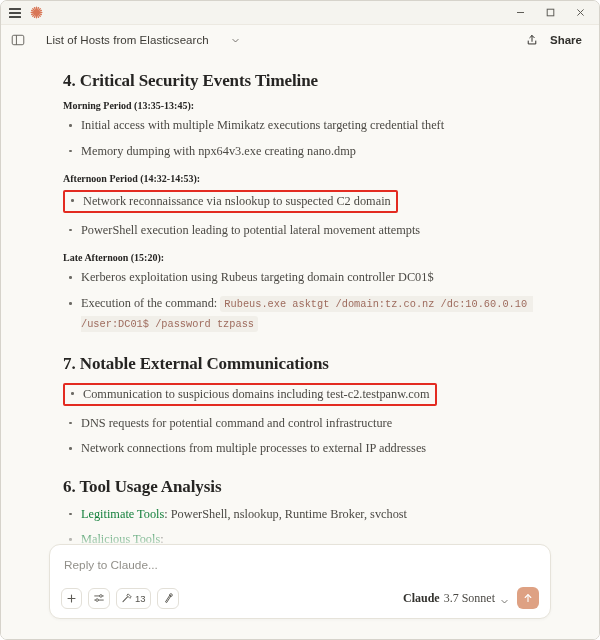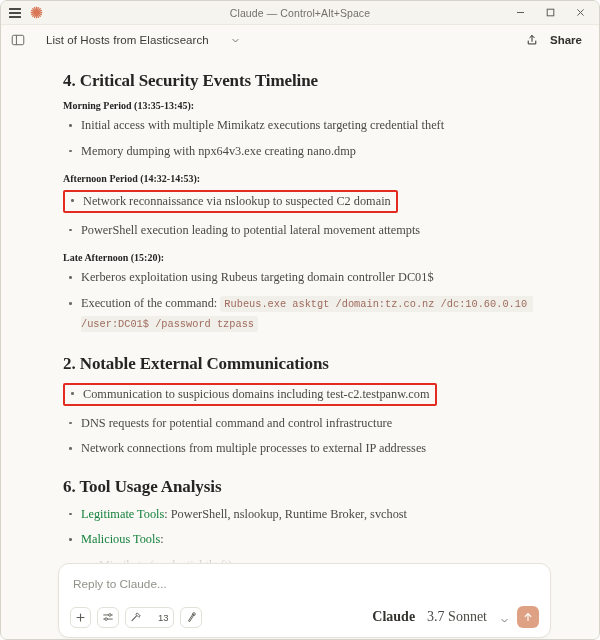--- a/index.html
+++ b/index.html
@@ -194,22 +194,22 @@
     color: #9e6b5d;
     padding: 2px 4px;
     border-radius: 3px;
     white-space: pre-wrap;
     line-height: 1.9;
   }
 
   
   .composer-wrap {
     position: absolute;
-    left: 9px; right: 0; bottom: 0;
-    padding: 0 48px 1px 48px;
+    left: 0; right: 0; bottom: 0;
+    padding: 0 48px 20px 48px;
     background: linear-gradient(to bottom, rgba(250,249,245,0) 0%, #faf9f5 22%);
     padding-top: 18px;
   }
   .composer {
     background: #ffffff;
     border: 1px solid #e6e3da;
     border-radius: 11px;
     padding: 11px 11px 9px 11px;
     box-shadow: 0 1px 3px rgba(0,0,0,0.035);
   }
@@ -227,37 +227,37 @@
   }
   .cbtns { display: flex; align-items: center; gap: 6px; }
   .cbtn {
     height: 21px;
     min-width: 21px;
     border: 1px solid #e3e0d8;
     border-radius: 6px;
     display: flex;
     align-items: center;
     justify-content: center;
-    gap: 16px;
+    gap: 2px;
     padding: 0 4px;
     color: #5d5b55;
     background: #fff;
   }
   .cbtn svg { display: block; }
   .cbtn span {
     font-size: 9.5px;
     color: #55534d;
     font-family: "Liberation Sans", sans-serif;
   }
   .cright { margin-left: auto; display: flex; align-items: center; gap: 8px; }
   .model-sel {
     font-family: "Liberation Serif", "DejaVu Serif", serif;
-    font-size: 14px;
+    font-size: 12px;
     color: #4b4944;
-    display: flex; align-items: flex-end; gap: 12px;
+    display: flex; align-items: flex-end; gap: 4px;
   }
   .model-sel b { font-weight: bold; color: #33322e; }
   .send-btn {
     width: 22px; height: 22px;
     background: #dea183;
     border-radius: 6px;
     display: flex; align-items: center; justify-content: center;
     color: #ffffff;
   }
   .send-btn svg { display: block; }
@@ -281,21 +281,20 @@
           <rect x="10.8" y="1" width="2.4" height="22" rx="1.2" transform="rotate(90 12 12)"></rect>
           <rect x="10.8" y="1" width="2.4" height="22" rx="1.2" transform="rotate(135 12 12)"></rect>
           <rect x="10.8" y="1" width="2.4" height="22" rx="1.2" transform="rotate(22.5 12 12)"></rect>
           <rect x="10.8" y="1" width="2.4" height="22" rx="1.2" transform="rotate(67.5 12 12)"></rect>
           <rect x="10.8" y="1" width="2.4" height="22" rx="1.2" transform="rotate(112.5 12 12)"></rect>
           <rect x="10.8" y="1" width="2.4" height="22" rx="1.2" transform="rotate(157.5 12 12)"></rect>
         </g>
       </svg>
     </div>
 
-    <div class="tb-title">Claude — Control+Alt+Space</div>
 
     <div class="tb-right">
       <div class="winbtn">
         <svg width="11" height="11" viewBox="0 0 11 11">
             <line x1="2" y1="5.5" x2="9" y2="5.5" stroke="currentColor" stroke-width="1"></line>
           </svg>
       </div>
       <div class="winbtn">
         <svg width="11" height="11" viewBox="0 0 11 11">
             <rect x="2.2" y="2.2" width="6.6" height="6.6" fill="none" stroke="currentColor" stroke-width="1"></rect>
@@ -351,21 +350,21 @@
 
       <h3 class="sub gap">Late Afternoon (15:20):</h3>
       <ul class="bul">
         <li>Kerberos exploitation using Rubeus targeting domain controller DC01$</li>
         <li>
           <span>Execution of the command:</span>
           <code class="inline">Rubeus.exe asktgt /domain:tz.co.nz /dc:10.60.0.10 /user:DC01$ /password tzpass</code>
         </li>
       </ul>
 
-      <h2 class="sec gap">2. Notable External Communications</h2>
+      <h2 class="sec gap">7. Notable External Communications</h2>
       <ul class="bul">
         <li class="marked">Communication to suspicious domains including test-c2.testpanw.com</li>
         <li>DNS requests for potential command and control infrastructure</li>
         <li>Network connections from multiple processes to external IP addresses</li>
       </ul>
 
       <h2 class="sec gap">6. Tool Usage Analysis</h2>
       <ul class="bul">
         <li>
           <b>Legitimate Tools</b><span>: PowerShell, nslookup, Runtime Broker, svchost</span>

